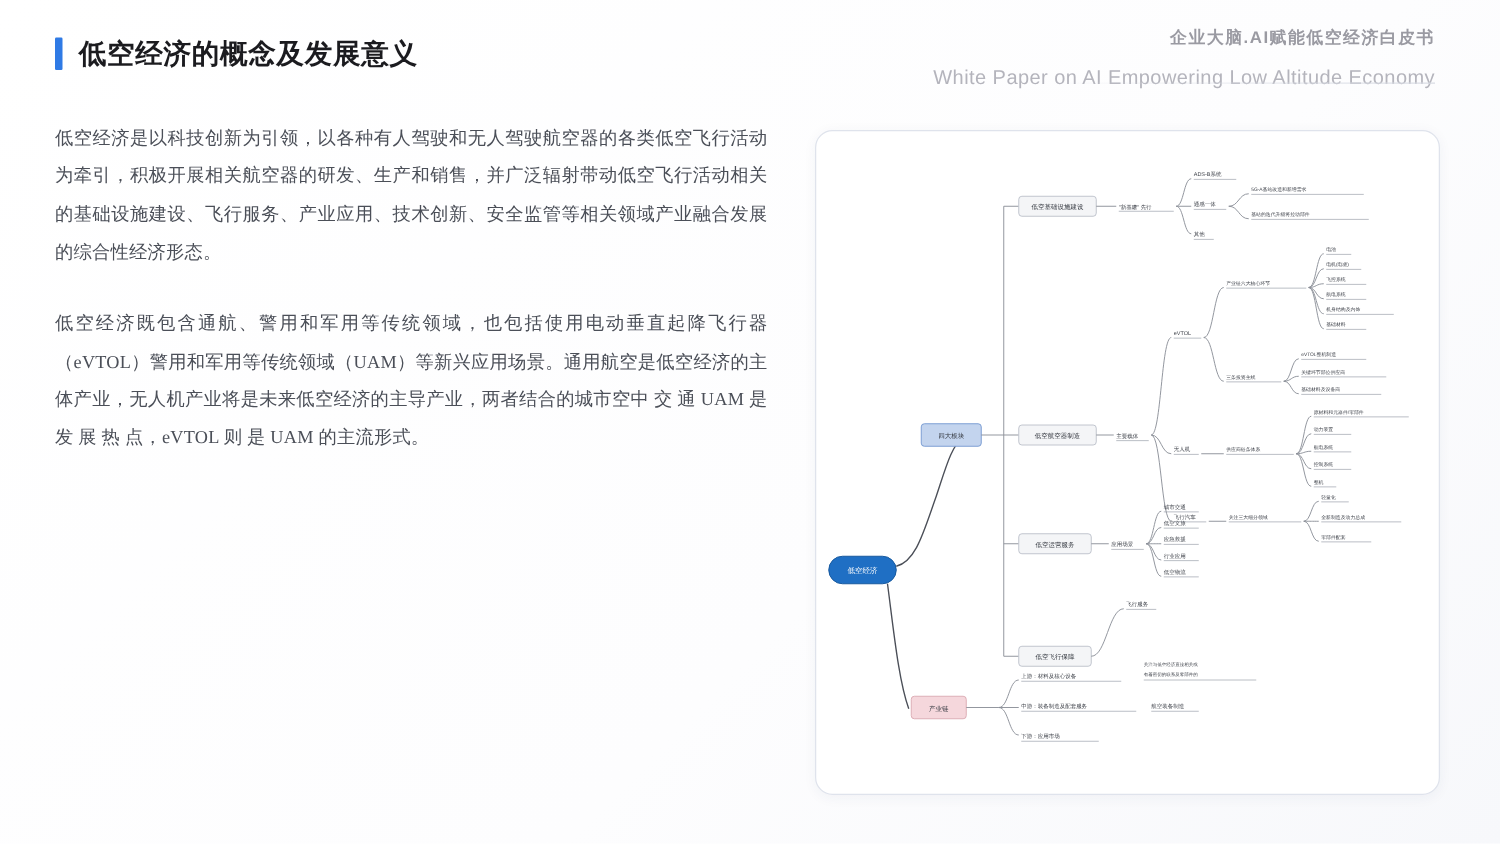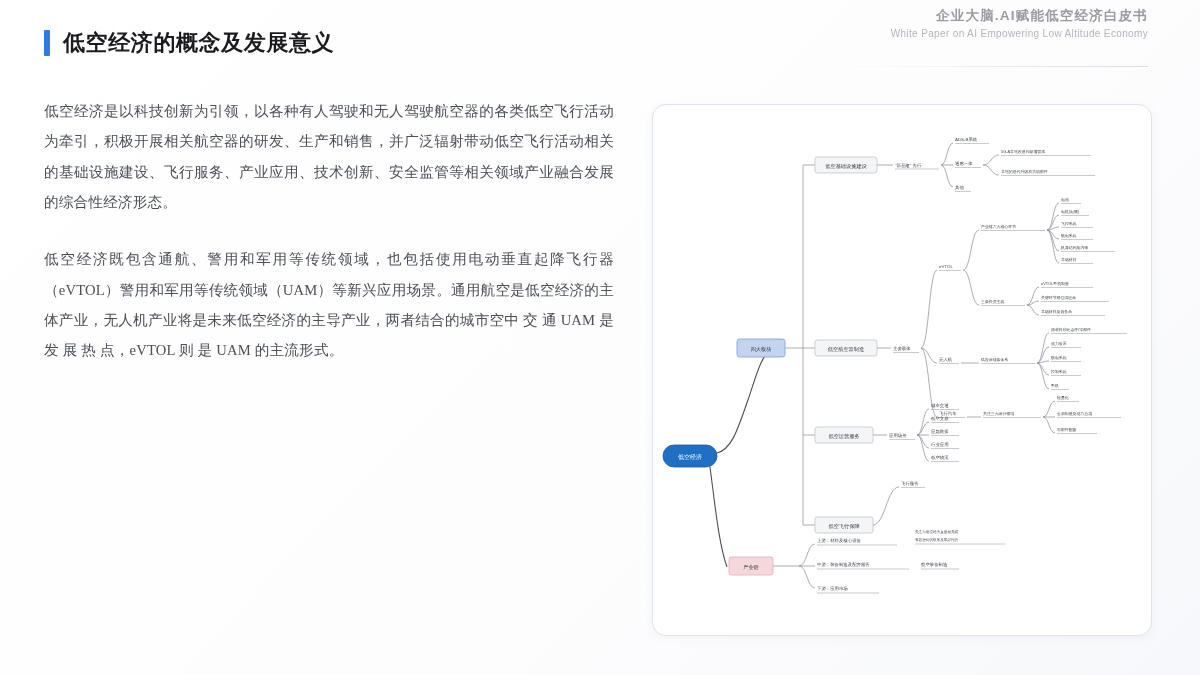--- a/index.html
+++ b/index.html
@@ -11,35 +11,35 @@
   }
   .page {
     position: relative;
     width: 1200px; height: 675px;
     background: linear-gradient(135deg,#ffffff 0%,#fdfdfe 60%,#f7f8fb 100%);
   }
 
   
   .doc-header {
     position: absolute;
-    top: 8px; right: 52px;
+    top: 22px; right: 52px;
     text-align: right;
     line-height: 1.25;
   }
   .doc-header .cn {
     font-size: 13.5px;
     letter-spacing: 1.2px;
     color: #9a9aa2;
     font-weight: 700;
   }
   .doc-header .en {
-    font-size: 10px;
+    font-size: 16px;
     letter-spacing: .35px;
     color: #b4b4bc;
-    margin-top: 3px;
+    margin-top: 14px;
     text-align: right;
   }
   .header-rule {
     position: absolute;
     top: 66px; right: 52px;
     width: 310px; height: 1px;
     background: linear-gradient(to right, rgba(200,205,215,0), #d9dce4);
   }
 
   

